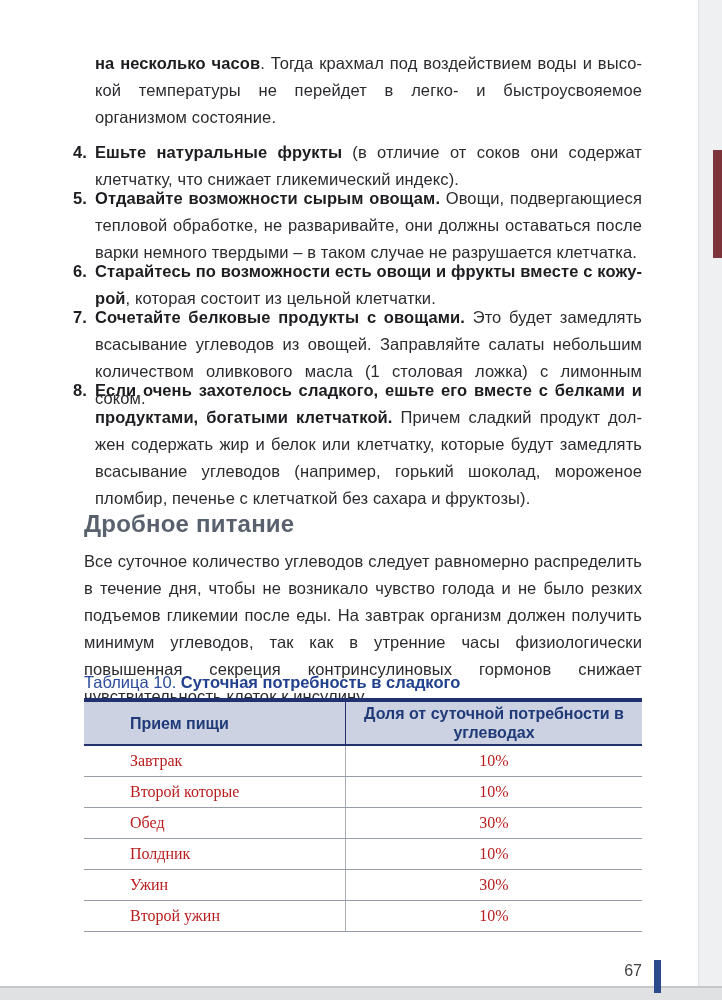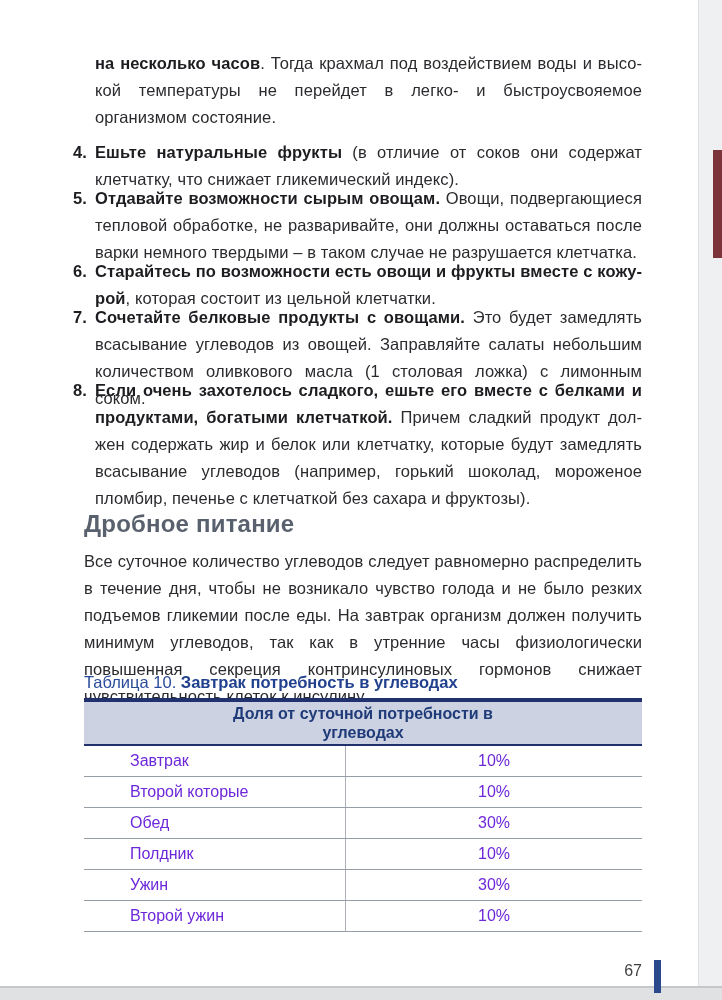--- a/index.html
+++ b/index.html
@@ -63,21 +63,21 @@
     width:262px; border-right:1px solid #20316e;
     display:flex; align-items:center; padding-left:46px;
   }
   .th-right {
     flex:1; display:flex; align-items:center; justify-content:center;
     text-align:center;
   }
   .th-right span { display:block; max-width:270px; }
   .tbl-row {
     display:flex; height:31px; border-bottom:1px solid #979da6;
-    font-size:16px; color:#6d28d9;
+    font-size:16px; color:#b91c1c;font-family:Liberation Serif, serif;
   }
   .td-meal {
     width:262px; border-right:1px solid #abafb7;
     display:flex; align-items:center; padding-left:46px;
   }
   .td-share {
     flex:1; display:flex; align-items:center; justify-content:center;
   }
 </style>
 </head>
@@ -93,24 +93,25 @@
 
 <p class="blk item i6"><span class="num">6.</span><b>Старайтесь по возможности есть овощи и фрукты вместе с кожу­рой</b><span>, которая состоит из цельной клетчатки.</span></p>
 
 <p class="blk item i7"><span class="num">7.</span><b>Сочетайте белковые продукты с овощами.</b><span> Это будет замедлять вса­сывание углеводов из овощей. Заправляйте салаты небольшим количе­ством оливкового масла (1 столовая ложка) с лимонным соком.</span></p>
 
 <p class="blk item i8"><span class="num">8.</span><b>Если очень захотелось сладкого, ешьте его вместе с белками и продуктами, богатыми клетчаткой.</b><span> Причем сладкий продукт дол­жен содержать жир и белок или клетчатку, которые будут замедлять вса­сывание углеводов (например, горький шоколад, мороженое пломбир, печенье с клетчаткой без сахара и фруктозы).</span></p>
 
 <h2 class="section-heading">Дробное питание</h2>
 <p class="blk section-para">Все суточное количество углеводов следует равномерно распределить в течение дня, чтобы не возникало чувство голода и не было резких подъ­емов гликемии после еды. На завтрак организм должен получить минимум углеводов, так как в утренние часы физиологически повышенная секреция контринсулиновых гормонов снижает чувствительность клеток к инсулину.</p>
 
-<p class="table-caption"><span>Таблица 10.</span> <b>Завтрак потребность в углеводах</b></p>
+<p class="table-caption"><span>Таблица 10.</span> <b>Суточная потребность в сладкого</b></p>
 
 <div class="tbl">
   <div class="tbl-head">
+    <div class="th-left">Прием пищи</div>
     <div class="th-right">
         <span>Доля от суточной потребности в углеводах</span>
       </div>
   </div>
   <div class="tbl-row">
     <div class="td-meal">Завтрак</div>
     <div class="td-share">10%</div>
   </div>
   <div class="tbl-row">
     <div class="td-meal">Второй которые</div>

